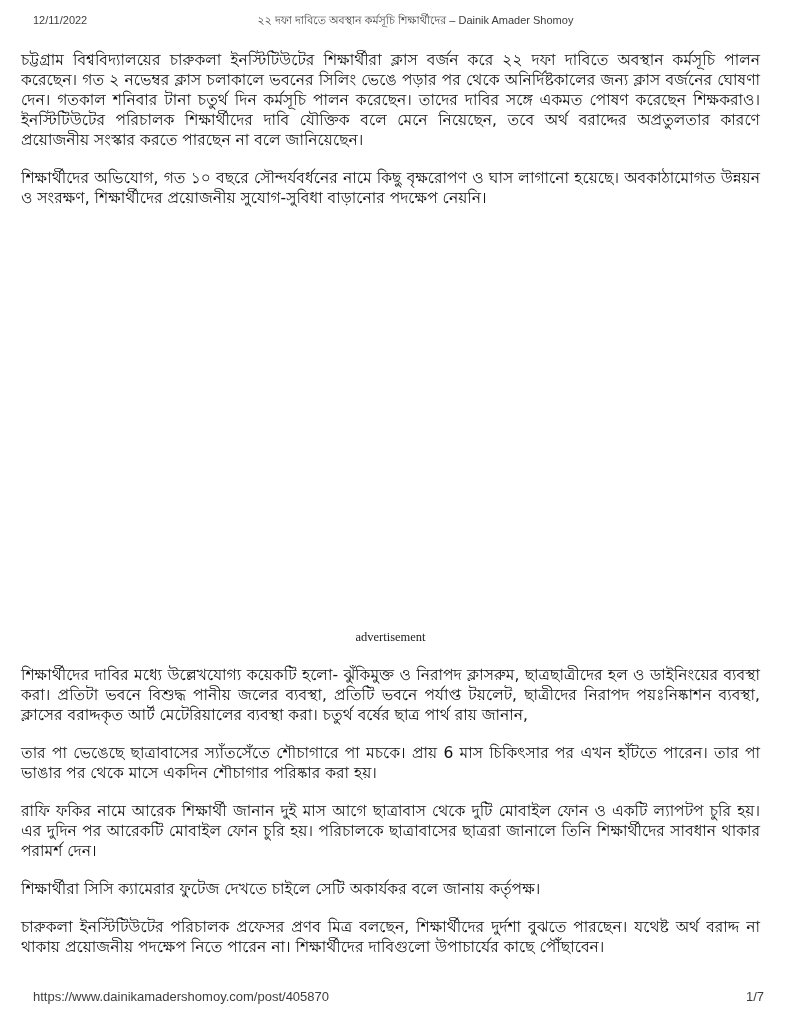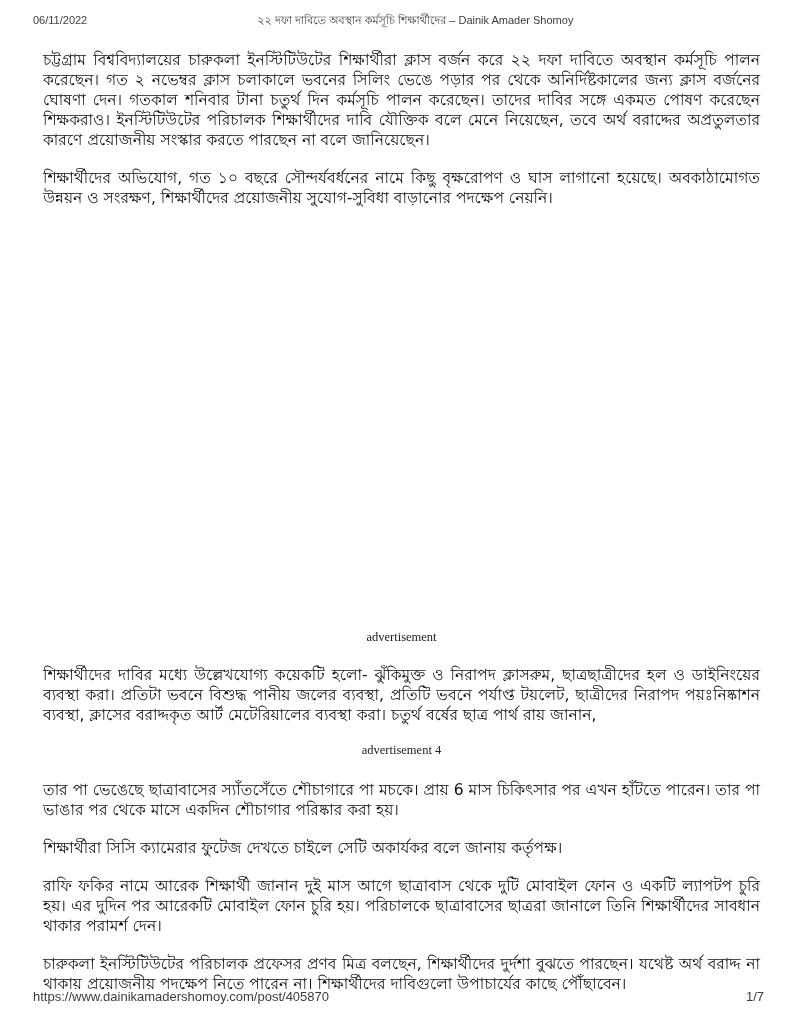--- a/index.html
+++ b/index.html
@@ -30,21 +30,21 @@
   .print-header .doc-title {
     justify-self: center;
     text-align: left;
     white-space: nowrap;
     margin-left: 40px;
   }
   .print-header .spacer-cell { justify-self: end; }
   .content {
     position: absolute;
     top: 40px;
-    left: 43px;
+    left: 21px;
     right: 31px;
   }
   .bn-para {
     font-family: "DejaVu Sans", "Liberation Serif", sans-serif;
     font-size: 15.5px;
     line-height: 20px;
     text-align: justify;
     margin: 0 0 18px 0;
     color: #111111;
   }
@@ -72,39 +72,38 @@
     justify-content: space-between;
     align-items: flex-start;
     font-size: 13px;
     color: #3d3d3d;
   }
 </style>
 </head>
 <body>
 
 <div class="print-header">
-  <span class="date">06/11/2022</span>
+  <span class="date">12/11/2022</span>
   <span class="doc-title">২২ দফা দাবিতে অবস্থান কর্মসূচি শিক্ষার্থীদের – Dainik Amader Shomoy</span>
   <span class="spacer-cell"></span>
 </div>
 
 <div class="content">
   <p class="bn-para first">চট্টগ্রাম বিশ্ববিদ্যালয়ের চারুকলা ইনস্টিটিউটের শিক্ষার্থীরা ক্লাস বর্জন করে ২২ দফা দাবিতে অবস্থান কর্মসূচি পালন করেছেন। গত ২ নভেম্বর ক্লাস চলাকালে ভবনের সিলিং ভেঙে পড়ার পর থেকে অনির্দিষ্টকালের জন্য ক্লাস বর্জনের ঘোষণা দেন। গতকাল শনিবার টানা চতুর্থ দিন কর্মসূচি পালন করেছেন। তাদের দাবির সঙ্গে একমত পোষণ করেছেন শিক্ষকরাও। ইনস্টিটিউটের পরিচালক শিক্ষার্থীদের দাবি যৌক্তিক বলে মেনে নিয়েছেন, তবে অর্থ বরাদ্দের অপ্রতুলতার কারণে প্রয়োজনীয় সংস্কার করতে পারছেন না বলে জানিয়েছেন।</p>
   <p class="bn-para">শিক্ষার্থীদের অভিযোগ, গত ১০ বছরে সৌন্দর্যবর্ধনের নামে কিছু বৃক্ষরোপণ ও ঘাস লাগানো হয়েছে। অবকাঠামোগত উন্নয়ন ও সংরক্ষণ, শিক্ষার্থীদের প্রয়োজনীয় সুযোগ-সুবিধা বাড়ানোর পদক্ষেপ নেয়নি।</p>
 
   <div class="ad-slot-empty"></div>
 
   <div class="ad-label">advertisement</div>
 
   <p class="bn-para">শিক্ষার্থীদের দাবির মধ্যে উল্লেখযোগ্য কয়েকটি হলো- ঝুঁকিমুক্ত ও নিরাপদ ক্লাসরুম, ছাত্রছাত্রীদের হল ও ডাইনিংয়ের ব্যবস্থা করা। প্রতিটা ভবনে বিশুদ্ধ পানীয় জলের ব্যবস্থা, প্রতিটি ভবনে পর্যাপ্ত টয়লেট, ছাত্রীদের নিরাপদ পয়ঃনিষ্কাশন ব্যবস্থা, ক্লাসের বরাদ্দকৃত আর্ট মেটেরিয়ালের ব্যবস্থা করা। চতুর্থ বর্ষের ছাত্র পার্থ রায় জানান,</p>
 
-  <div class="ad-label second">advertisement 4</div>
 
   <p class="bn-para">তার পা ভেঙেছে ছাত্রাবাসের স্যাঁতসেঁতে শৌচাগারে পা মচকে। প্রায় 6 মাস চিকিৎসার পর এখন হাঁটতে পারেন। তার পা ভাঙার পর থেকে মাসে একদিন শৌচাগার পরিষ্কার করা হয়।</p>
+  <p class="bn-para">রাফি ফকির নামে আরেক শিক্ষার্থী জানান দুই মাস আগে ছাত্রাবাস থেকে দুটি মোবাইল ফোন ও একটি ল্যাপটপ চুরি হয়। এর দুদিন পর আরেকটি মোবাইল ফোন চুরি হয়। পরিচালকে ছাত্রাবাসের ছাত্ররা জানালে তিনি শিক্ষার্থীদের সাবধান থাকার পরামর্শ দেন।</p>
   <p class="bn-para">শিক্ষার্থীরা সিসি ক্যামেরার ফুটেজ দেখতে চাইলে সেটি অকার্যকর বলে জানায় কর্তৃপক্ষ।</p>
-  <p class="bn-para">রাফি ফকির নামে আরেক শিক্ষার্থী জানান দুই মাস আগে ছাত্রাবাস থেকে দুটি মোবাইল ফোন ও একটি ল্যাপটপ চুরি হয়। এর দুদিন পর আরেকটি মোবাইল ফোন চুরি হয়। পরিচালকে ছাত্রাবাসের ছাত্ররা জানালে তিনি শিক্ষার্থীদের সাবধান থাকার পরামর্শ দেন।</p>
   <p class="bn-para">চারুকলা ইনস্টিটিউটের পরিচালক প্রফেসর প্রণব মিত্র বলছেন, শিক্ষার্থীদের দুর্দশা বুঝতে পারছেন। যথেষ্ট অর্থ বরাদ্দ না থাকায় প্রয়োজনীয় পদক্ষেপ নিতে পারেন না। শিক্ষার্থীদের দাবিগুলো উপাচার্যের কাছে পৌঁছাবেন।</p>
 </div>
 
 <div class="print-footer">
   <span>https://www.dainikamadershomoy.com/post/405870</span>
   <span>1/7</span>
 </div>
 
 </body></html>

